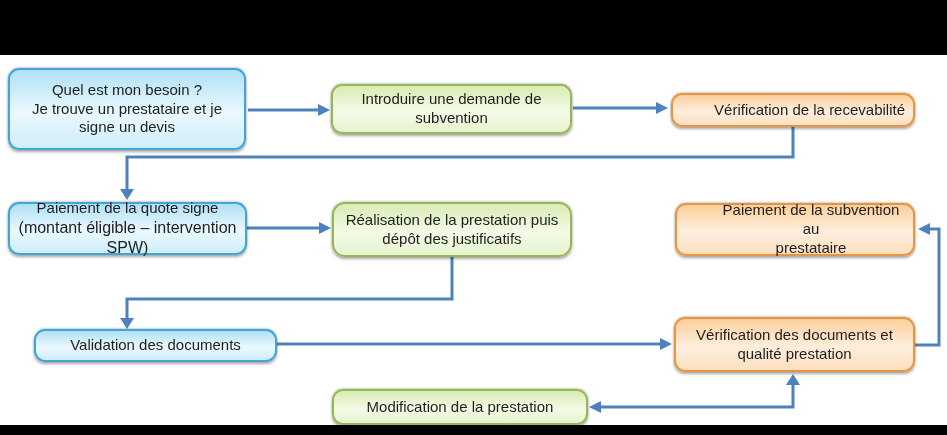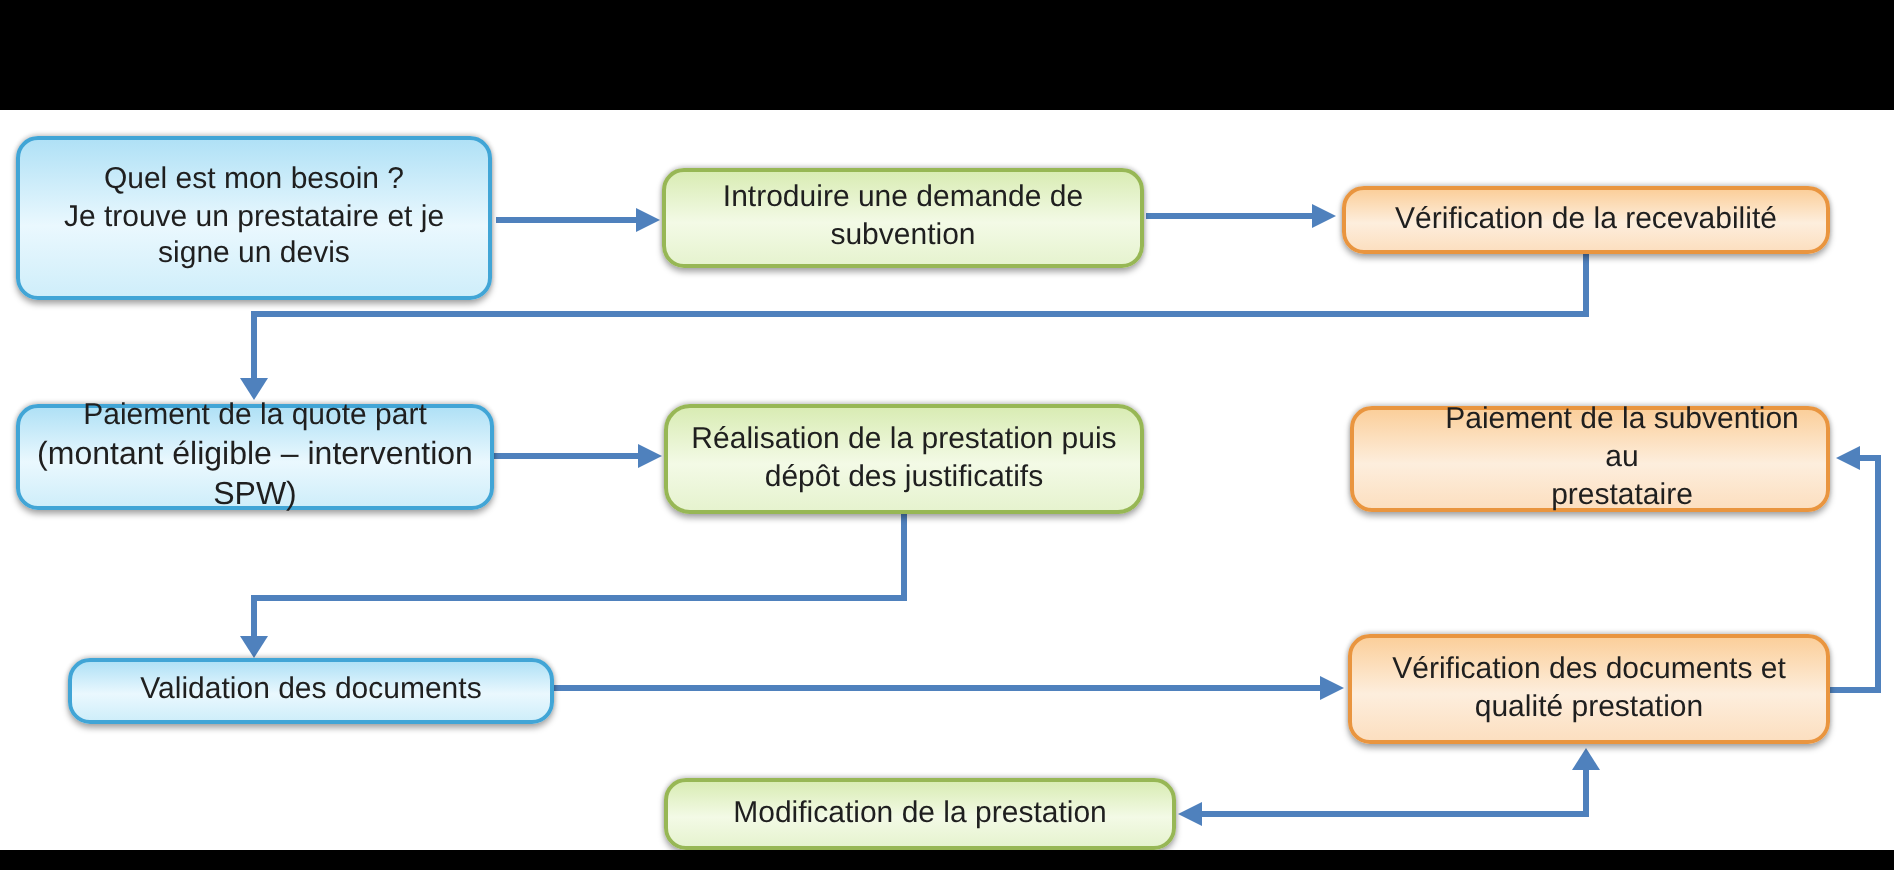--- a/index.html
+++ b/index.html
@@ -47,21 +47,21 @@
     background:linear-gradient(180deg,#d9ecb4 0%,#f3fae6 55%,#e6f3cf 100%);
   }
   .orange{
     border:2px solid #e9953f;
     background:linear-gradient(180deg,#fbcf9b 0%,#fdeedd 55%,#fcdfc0 100%);
   }
 
   
   #n-besoin              {left:8px;   top:68px;  width:238px; height:82px;}
   #n-demande             {left:331px; top:84px;  width:241px; height:50px;}
-  #n-recevabilite        {left:671px; top:93px;  width:244px; height:34px;}
+  #n-recevabilite        {left:671px; top:93px;  width:244px; height:34px;align-items:flex-end;}
   #n-quote-part          {left:8px;   top:202px; width:239px; height:53px;}
   #n-realisation         {left:332px; top:202px; width:240px; height:55px;border-radius:13px;}
   #n-paiement-subvention {left:675px; top:203px; width:240px; height:53px;padding-left:40px;}
   #n-validation          {left:5px;   top:329px; width:243px; height:33px;margin-left:29px;}
   #n-verif-documents     {left:674px; top:317px; width:241px; height:55px;}
   #n-modification        {left:332px; top:389px; width:256px; height:36px;}
 
   .connectors{position:absolute;left:0;top:0;pointer-events:none;}
 </style>
 </head>
@@ -109,21 +109,21 @@
   <div class="node green" id="n-demande">
     <div class="node-text">Introduire une demande de
 subvention</div>
   </div>
 
   <div class="node orange" id="n-recevabilite">
     <div class="node-text">Vérification de la recevabilité</div>
   </div>
 
   <div class="node blue" id="n-quote-part">
-    <div class="node-text">Paiement de la quote part</div>
+    <div class="node-text">Paiement de la quote signe</div>
     <div class="node-subtext">(montant éligible – intervention SPW)</div>
   </div>
 
   <div class="node green" id="n-realisation">
     <div class="node-text">Réalisation de la prestation puis
 dépôt des justificatifs</div>
   </div>
 
   <div class="node orange" id="n-paiement-subvention">
     <div class="node-text">Paiement de la subvention au

